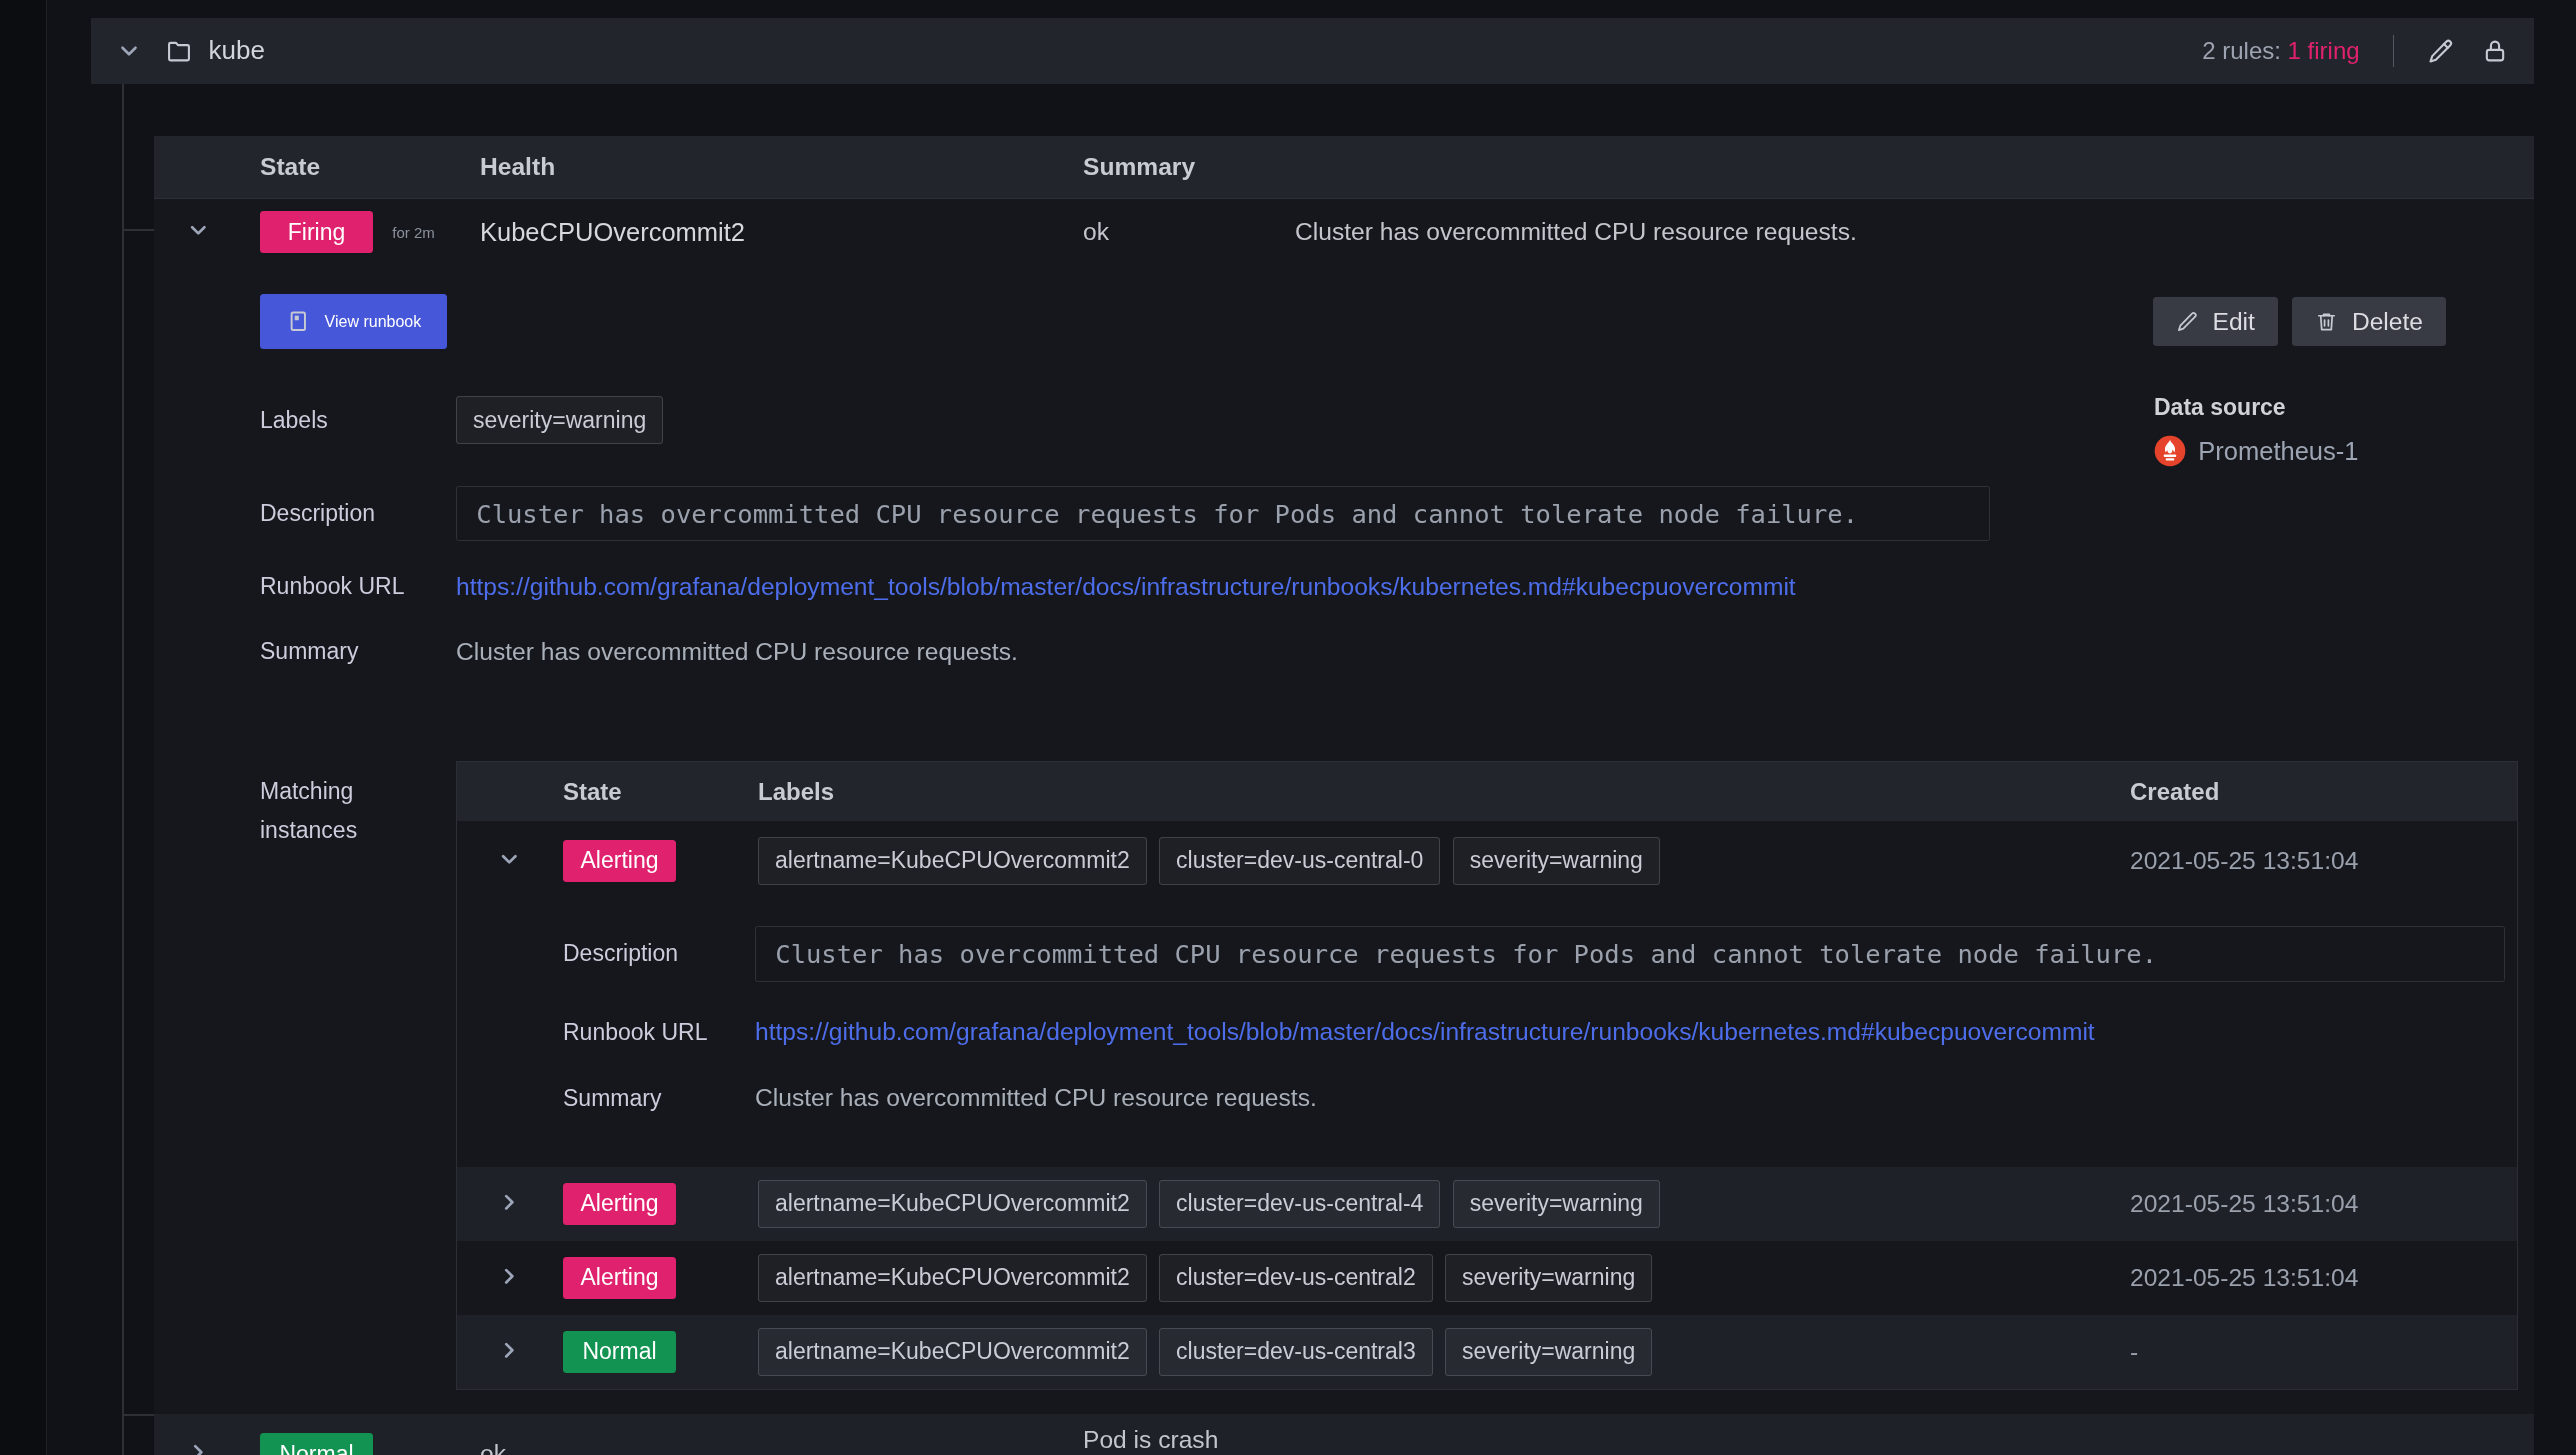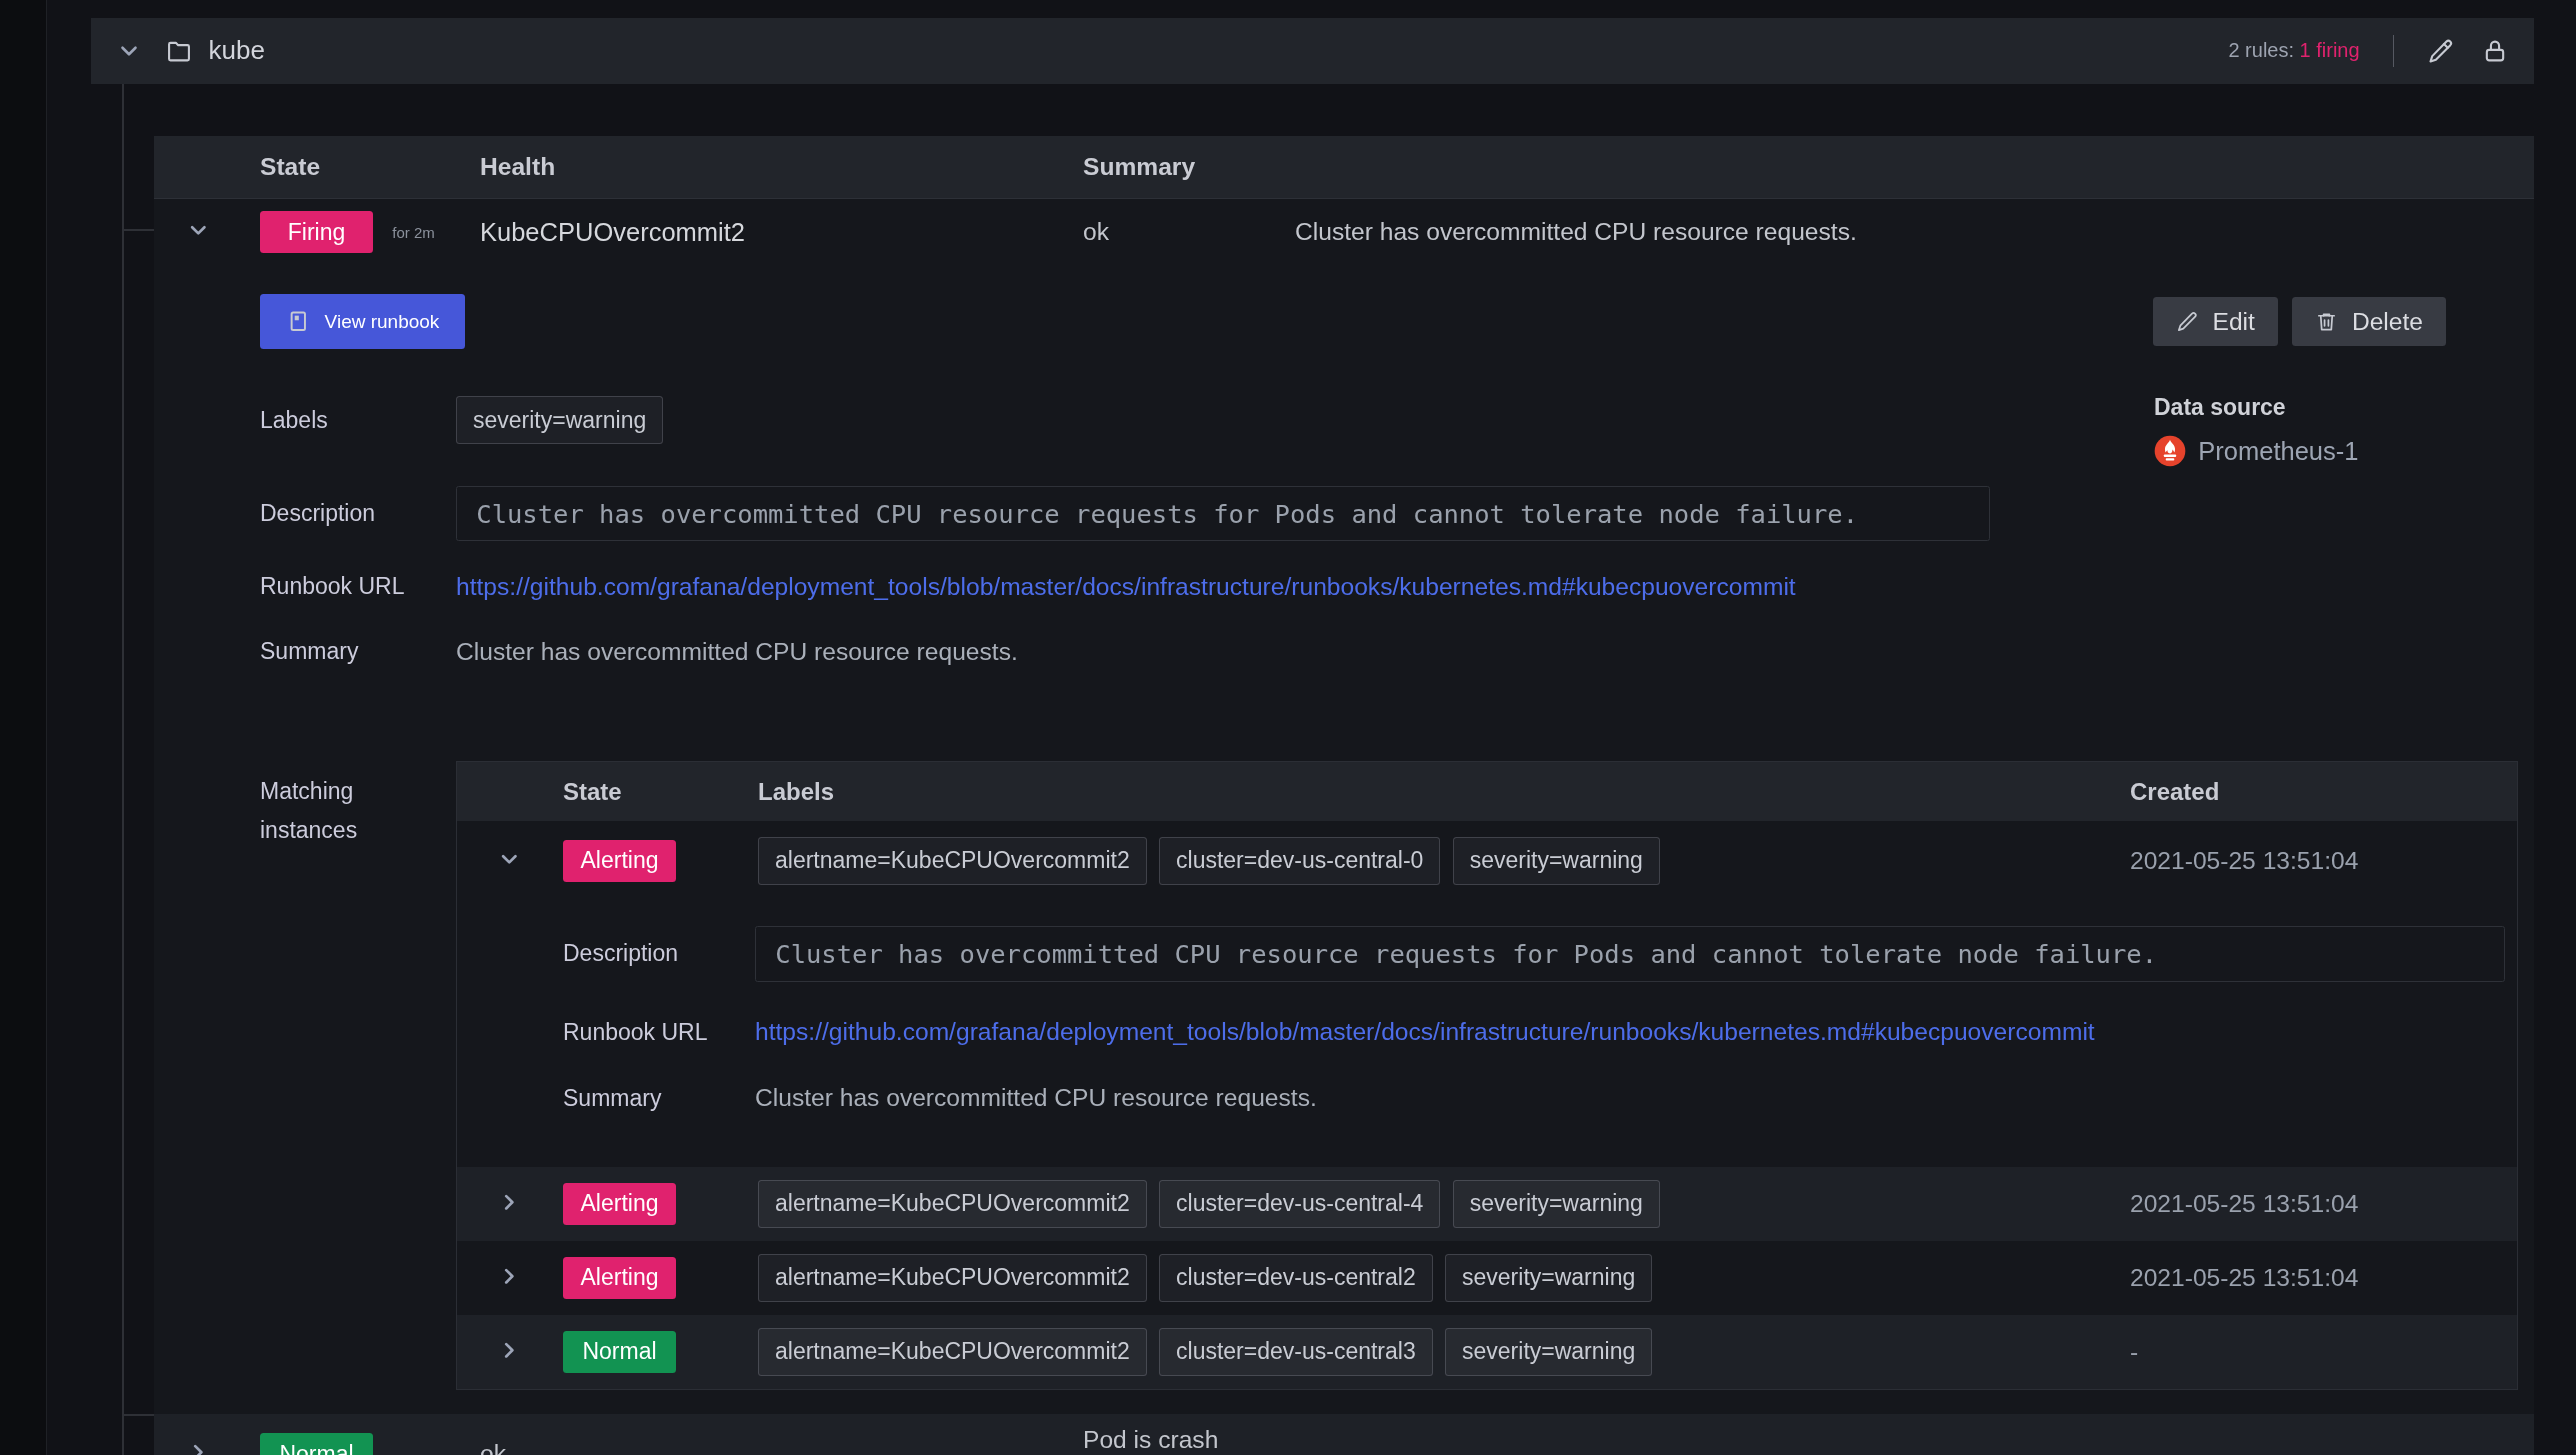--- a/index.html
+++ b/index.html
@@ -7,21 +7,21 @@
           font-family:"Liberation Sans",sans-serif;color:#ccccdc;}
   .left-strip{position:absolute;left:0;top:0;width:46px;height:1456px;background:#0c0d10;border-right:0.9px solid #1f2126;}
   .guide-v{position:absolute;left:122px;top:84px;width:1.8px;height:1372px;background:#2e3036;}
   .guide-h{position:absolute;left:122px;width:32px;height:1.8px;background:#2e3036;}
 
   
   .group-header{position:absolute;left:91px;top:17.6px;width:2443px;height:66px;background:#22252b;
     display:flex;align-items:center;padding:0 24.6px;box-sizing:border-box;}
   .gh-title{margin-left:16px;font-size:26px;color:#d3d5dc;}
   .gh-right{margin-left:auto;display:flex;align-items:center;gap:26px;}
-  .gh-summary{font-size:20px;color:#9da3b0;}
+  .gh-summary{font-size:24px;color:#9da3b0;}
   .gh-firing{color:#e0226e;}
   .gh-divider{width:1.8px;height:32px;background:#565962;margin:0 7px;}
   .icon{display:inline-flex;align-items:center;justify-content:center;color:#c7cad2;}
   .icon svg{display:block;}
   .chev{color:#9da5b8;}
 
   
   .rules-table{position:absolute;left:154px;top:136px;width:2380px;}
   .rt-grid{display:grid;grid-template-columns:106px 220px 603px 212px 1fr;align-items:center;}
   .rt-header{height:62px;background:#22252b;font-size:24.6px;font-weight:700;color:#c9cbd3;border-bottom:0.9px solid rgba(204,204,220,0.07);}
@@ -34,21 +34,21 @@
   .rule-health,.rule-summary{font-size:24.6px;color:#c3c6cd;}
 
   .badge{display:inline-flex;align-items:center;justify-content:center;min-width:113px;height:42px;
     padding:0 16px;box-sizing:border-box;border-radius:3.5px;font-size:23px;font-weight:500;color:#fff;}
   .badge.firing,.badge.alerting{background:#e0226e;}
   .badge.normal{background:#129352;}
 
   .actions-row{display:flex;align-items:center;margin-top:29px;padding-left:106px;padding-right:88px;}
   .btn{border:none;border-radius:3.5px;display:inline-flex;align-items:center;gap:14px;cursor:pointer;
        font-family:"Liberation Sans",sans-serif;font-weight:500;}
-  .btn-primary{background:#4657d9;color:#ffffff;height:55px;padding:0 26px;font-size:19px;}
+  .btn-primary{background:#4657d9;color:#ffffff;height:55px;padding:0 26px;font-size:16px;}
   .btn-group{margin-left:auto;display:flex;gap:14px;}
   .btn-secondary{background:#383b43;color:#dcdde2;height:49px;padding:0 23px;font-size:24.6px;}
 
   .d-row{display:grid;grid-template-columns:196px 1fr;align-items:center;padding-left:106px;}
   .field-label{font-size:23px;color:#ccccdc;}
   .field-value{font-size:24.6px;color:#aab0ba;}
   .chip{display:inline-flex;align-items:center;height:46px;padding:0 16px;border-radius:3.5px;
     border:0.9px solid rgba(204,204,220,0.2);background:rgba(204,204,220,0.055);font-size:23px;color:#c9ccd4;}
   .chip-row{display:flex;gap:12.3px;}
   .input-box{border:0.9px solid #2e3138;border-radius:2.6px;height:55px;display:flex;align-items:center;

